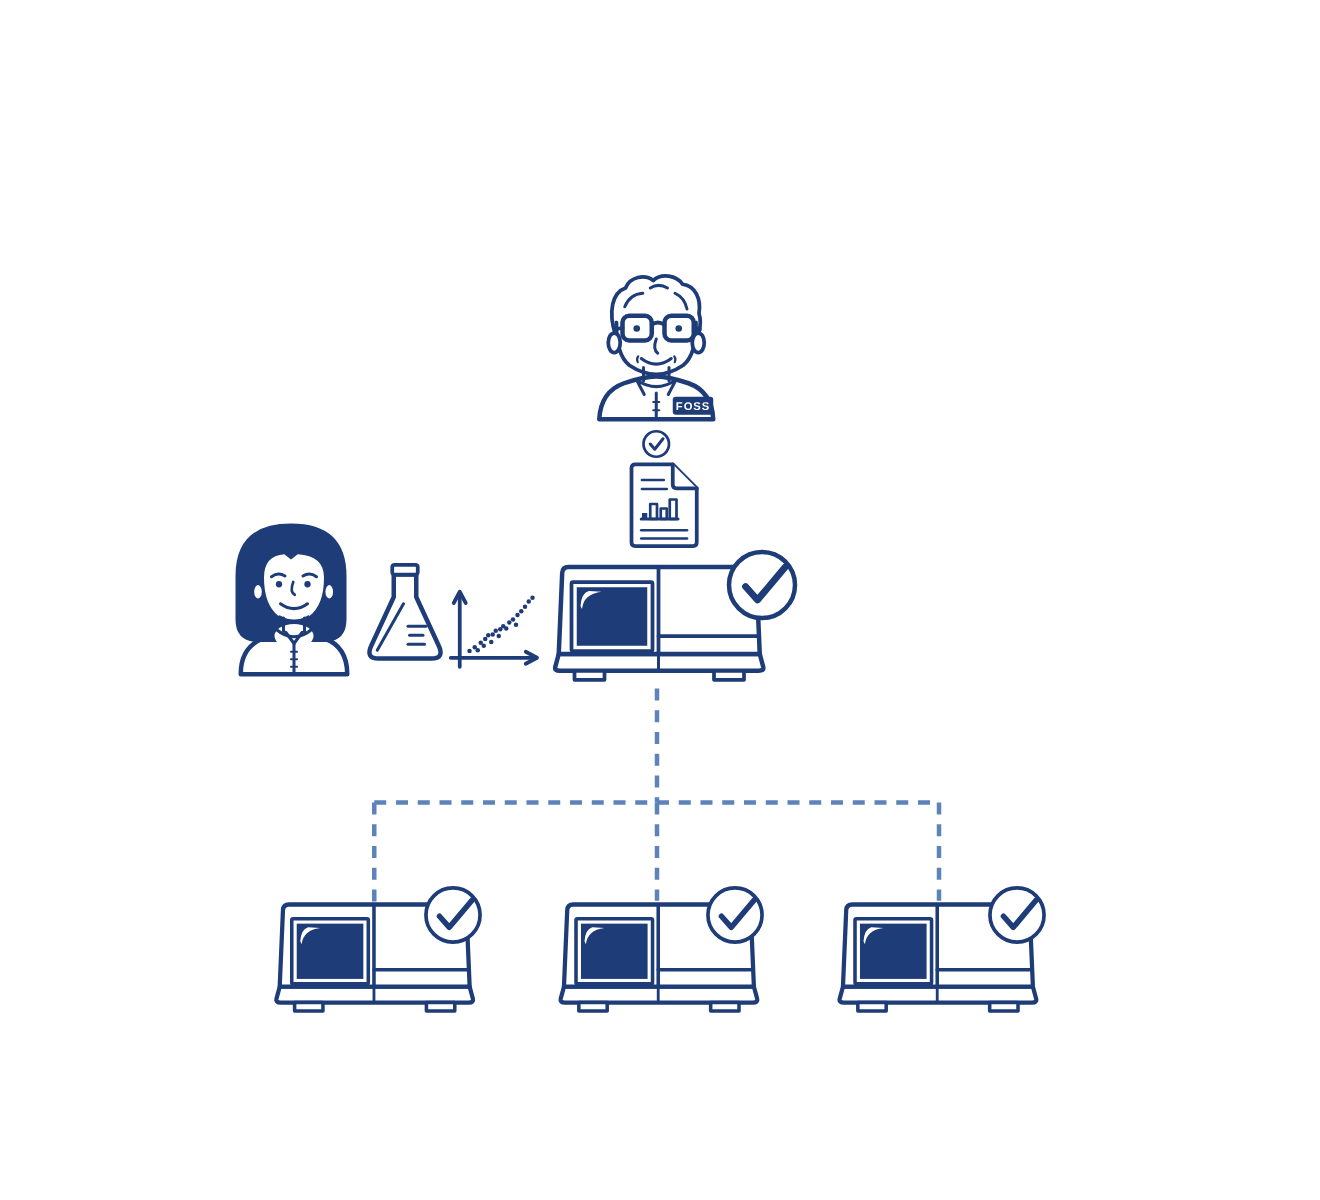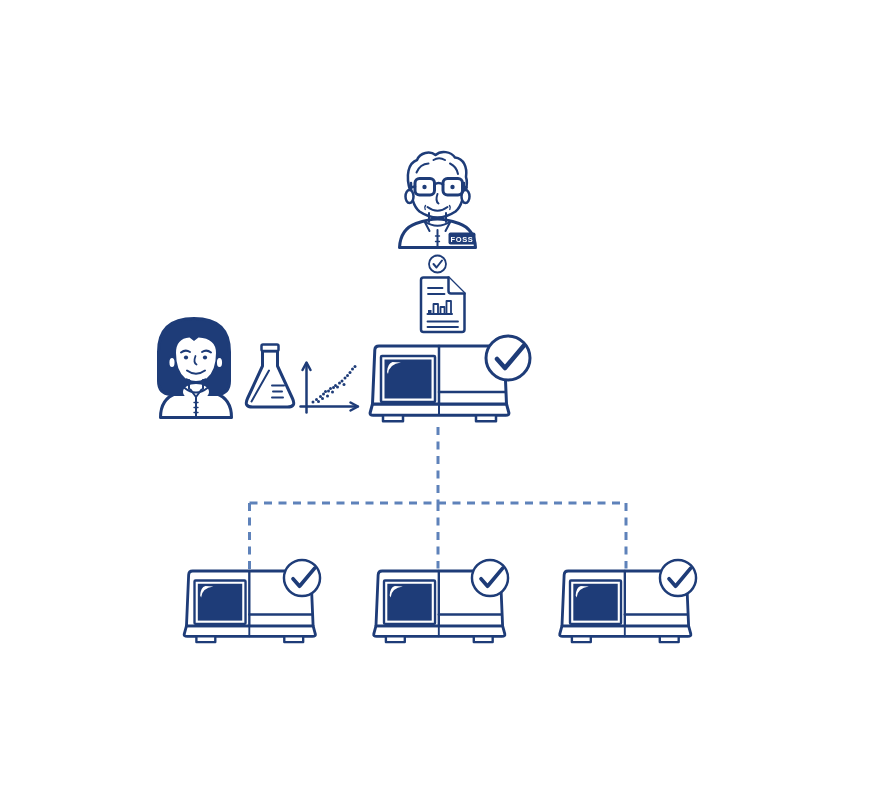--- a/index.html
+++ b/index.html
@@ -2,20 +2,21 @@
 <html style="--c-outline: #1e3c78; --c-screen_fill: #1e3c78; --c-connector: #5e82ba; --c-background: #ffffff; --c-badge_text: #ffffff;"><head>
 <meta charset="utf-8">
 <style>
   html,body { margin:0; padding:0; background:#fff; }
   .stage {
     position:relative;
     width:880px; height:664px;
     background: var(--c-background, #ffffff);
     font-family: "Liberation Sans", sans-serif;
     overflow:hidden;
+    margin-top:32px;
   }
   svg { display:block; }
 
   
   .ln  { stroke: var(--c-outline, #1e3c78); fill:none; stroke-linecap:round; stroke-linejoin:round; }
   .w3  { stroke-width:3; }
   .w25 { stroke-width:2.5; }
   .w2  { stroke-width:2; }
   .w18 { stroke-width:1.8; }
   .w15 { stroke-width:1.4; }

